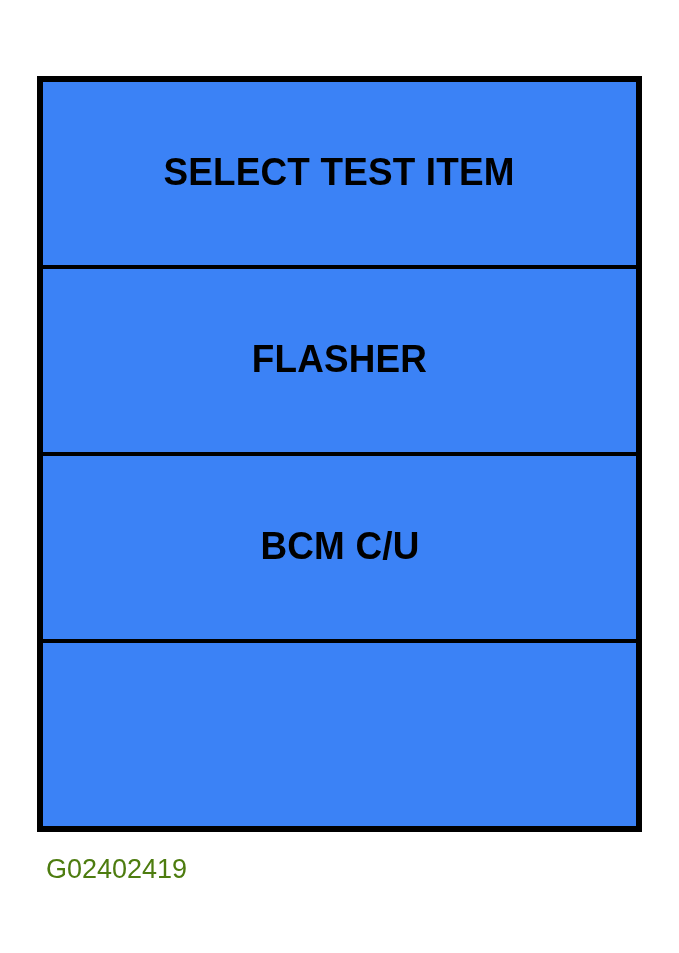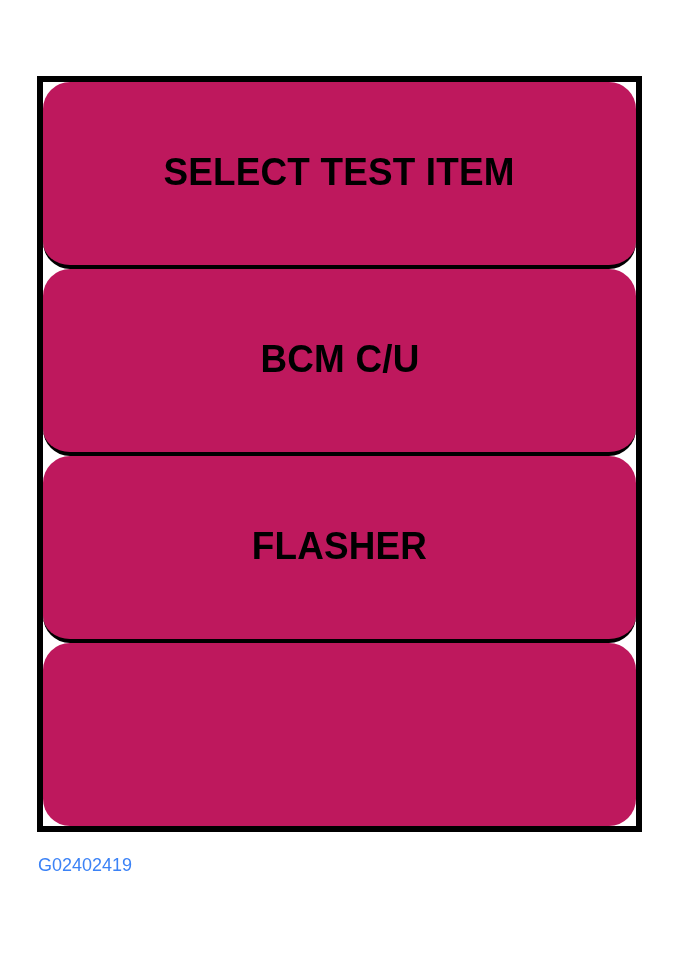--- a/index.html
+++ b/index.html
@@ -32,23 +32,22 @@
   }
 
   .menu-row {
     flex: 1 1 0;
     min-height: 0;
     box-sizing: border-box;
     border-bottom: 4px solid #000000;
     display: flex;
     align-items: center;
     justify-content: center;
-    background: #be185d;
+    background: #3b82f6;
     position: relative;
-    border-radius: 27px;
   }
   .menu-row:last-child {
     border-bottom: 0;
   }
 
   .menu-row-label {
     font-family: "Liberation Sans", sans-serif;
     font-weight: bold;
     font-size: 38px;
     line-height: 1;
@@ -57,50 +56,50 @@
     white-space: nowrap;
     transform: scaleX(0.97);
     transform-origin: center center;
     position: relative;
     top: -2px;
   }
 
   
   #figure-caption {
     position: absolute;
-    left: 38px;
+    left: 46px;
     top: 856px;
     font-family: "Liberation Sans", sans-serif;
     font-weight: normal;
-    font-size: 18px;
+    font-size: 27px;
     line-height: 1;
     letter-spacing: 0px;
-    color: #3b82f6;
+    color: #4d7c0f;
     white-space: nowrap;
   }
 </style>
 </head>
 <body>
 
 <div id="menu-panel">
 
   <div class="menu-row">
     <span class="menu-row-label">SELECT TEST ITEM</span>
   </div>
 
 
 
 
 
   <div class="menu-row">
-    <span class="menu-row-label">BCM C/U</span>
+    <span class="menu-row-label">FLASHER</span>
   </div>
 
   <div class="menu-row">
-    <span class="menu-row-label">FLASHER</span>
+    <span class="menu-row-label">BCM C/U</span>
   </div>
 
   <div class="menu-row is-empty">
     
   </div>
 
 </div>
 
 <div id="figure-caption">G02402419</div>
 

